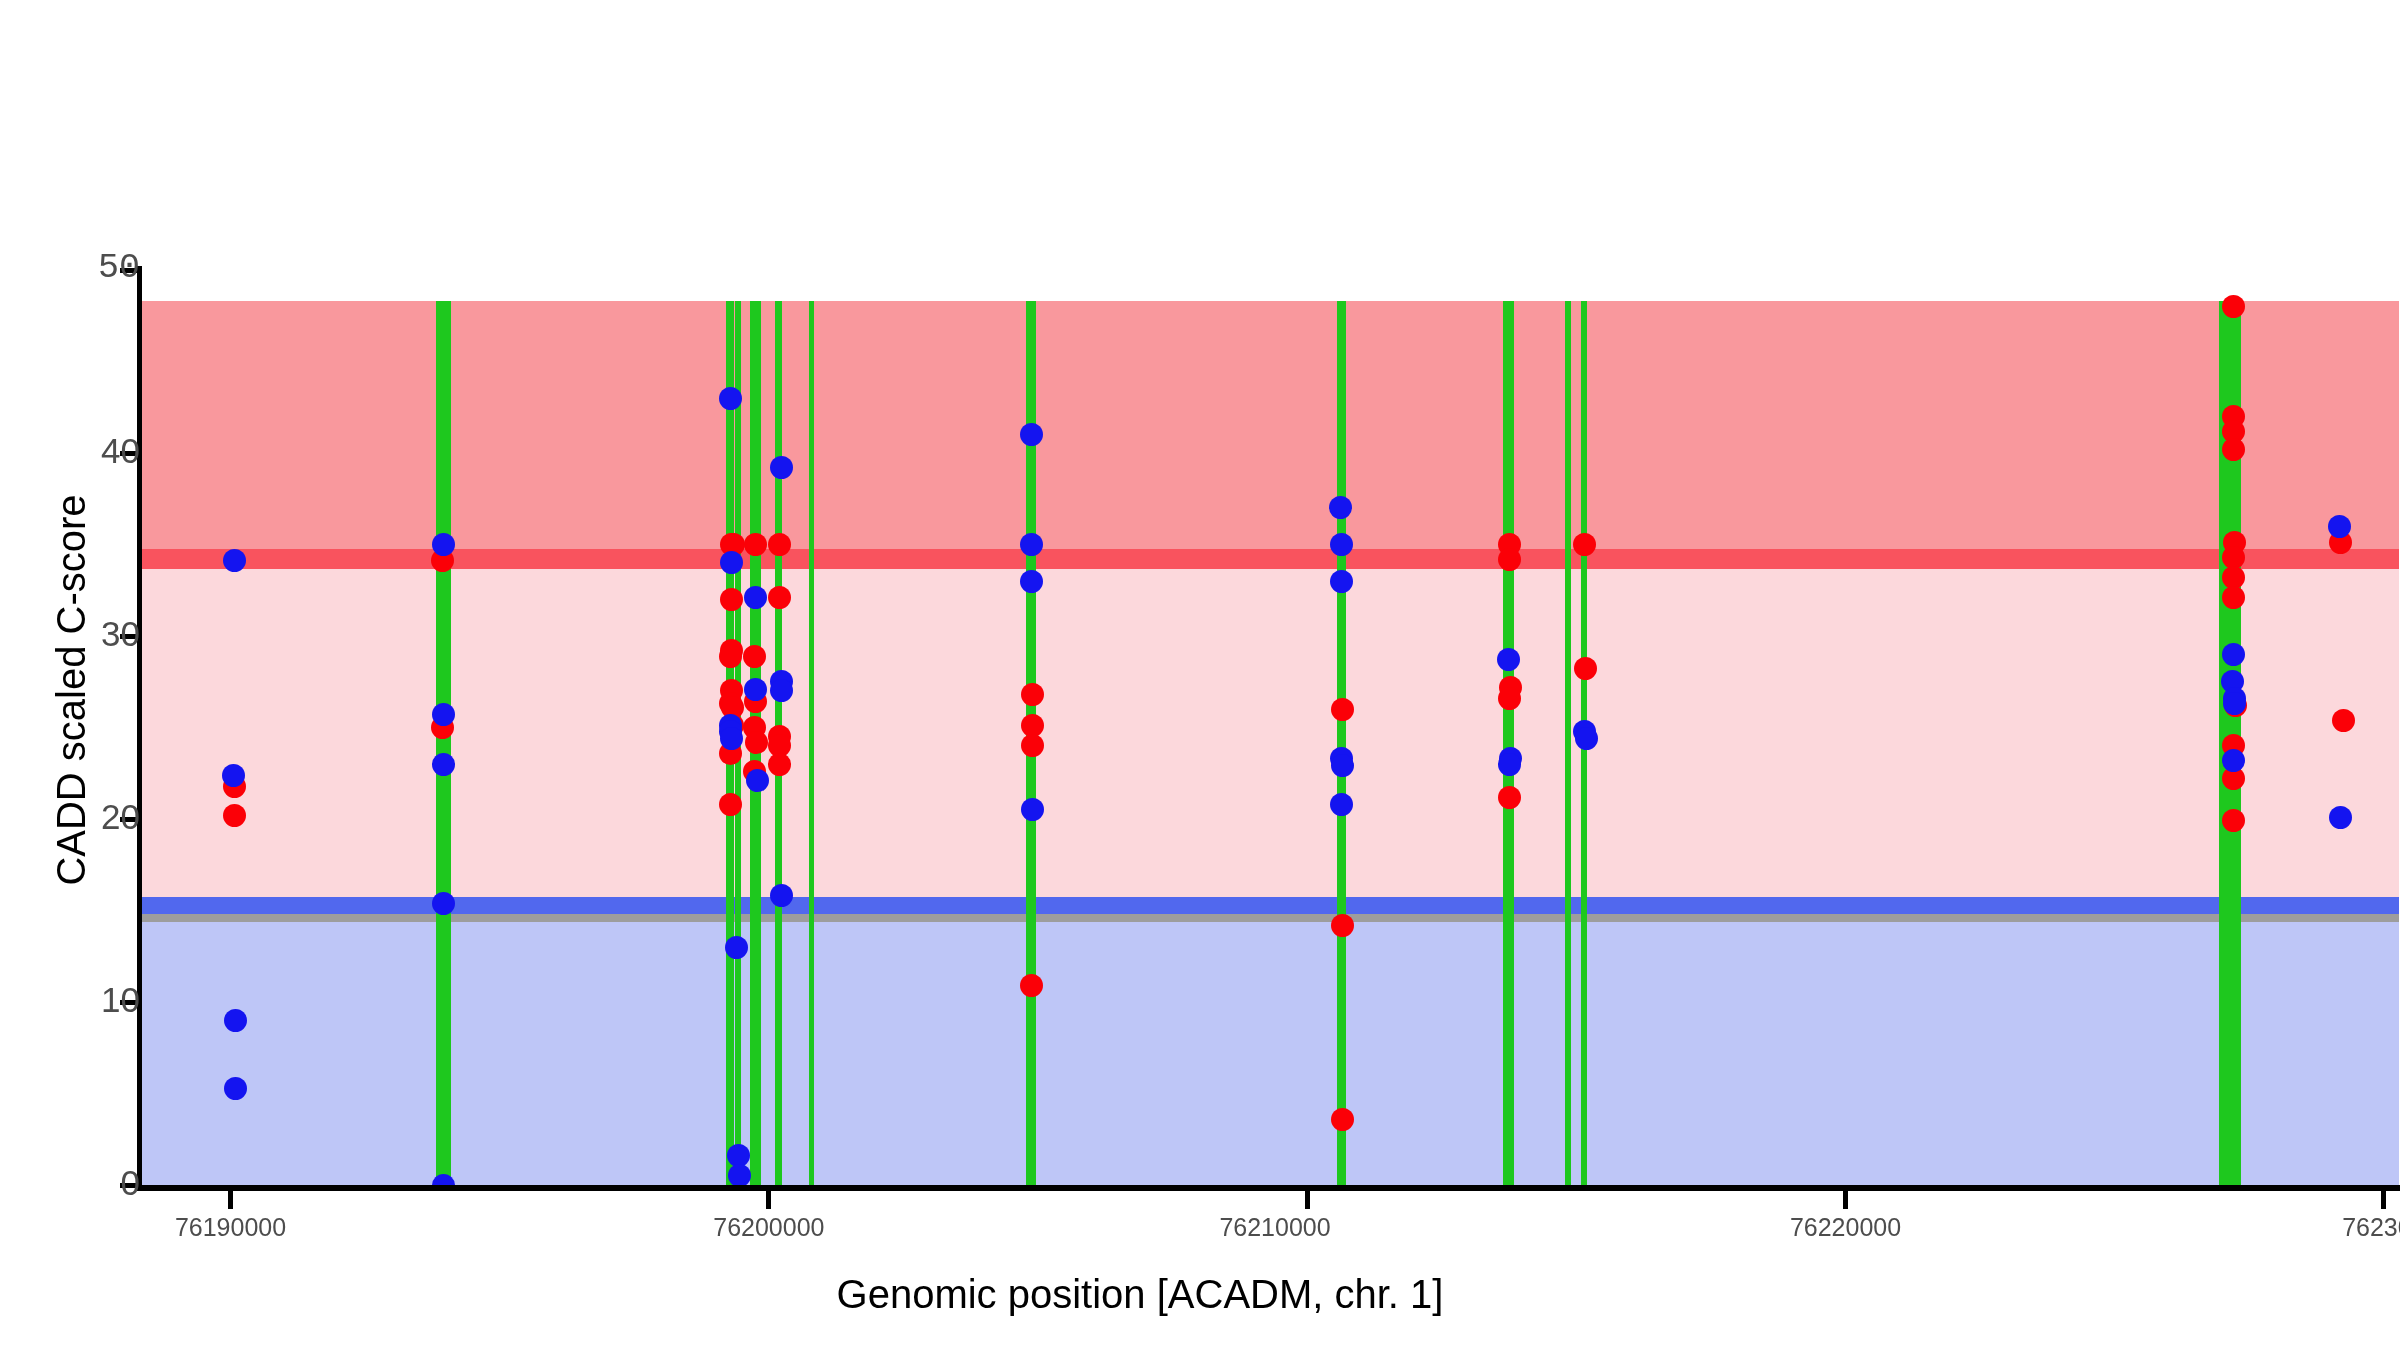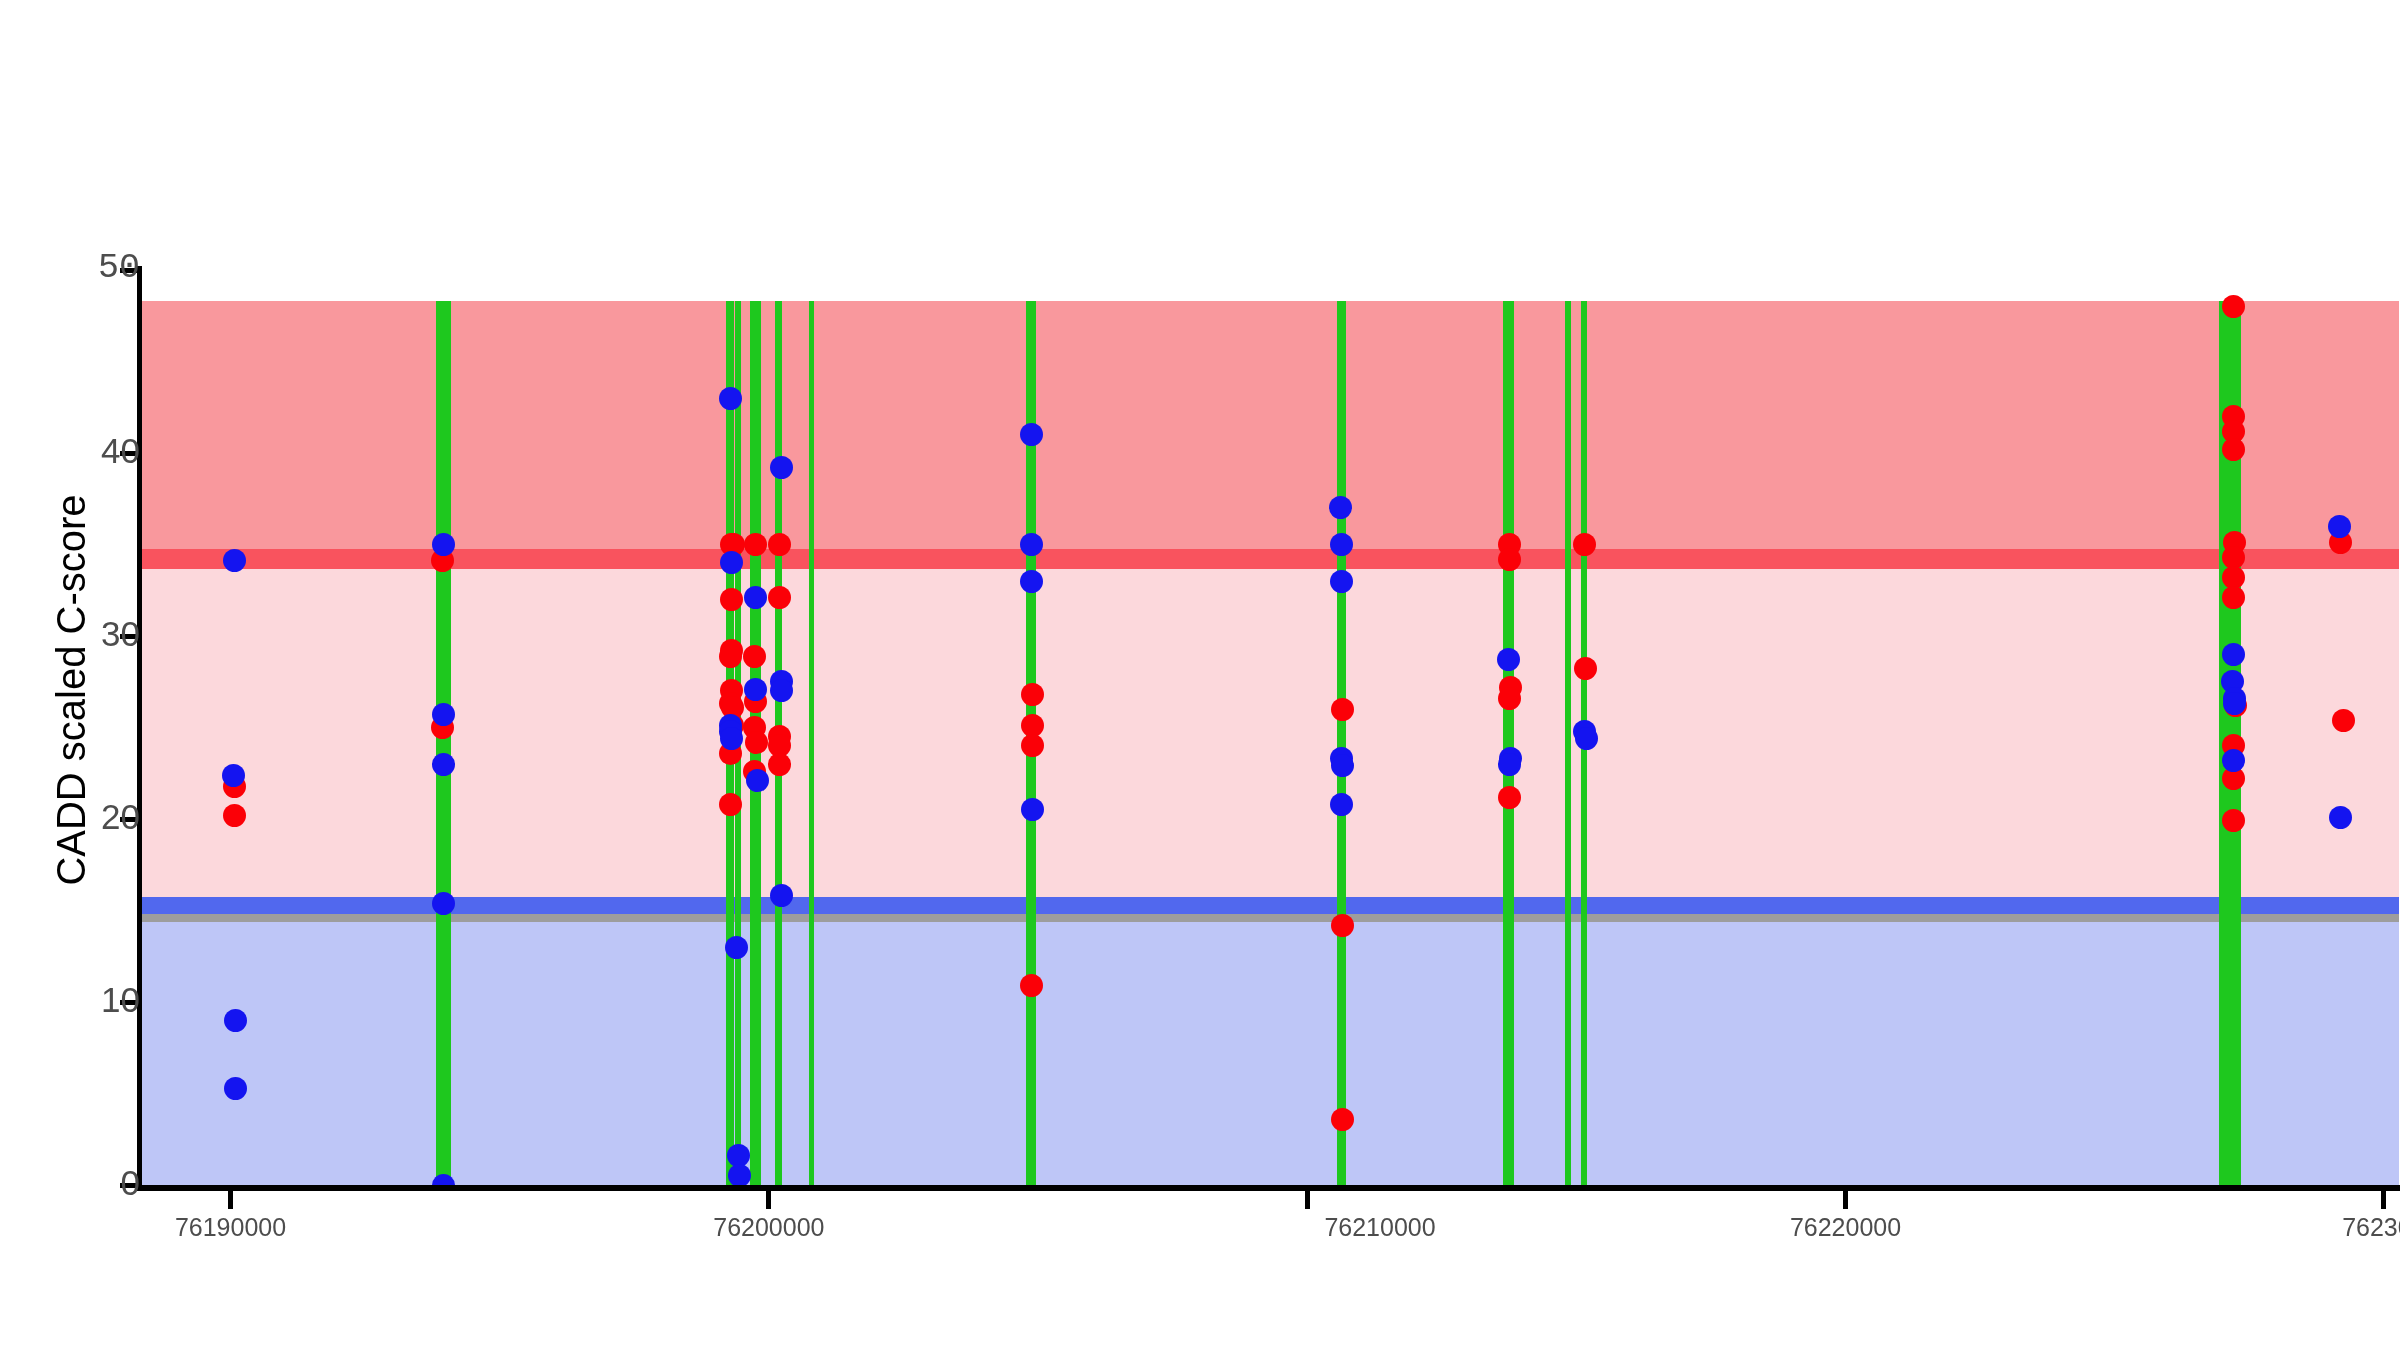--- a/index.html
+++ b/index.html
@@ -190,22 +190,23 @@
       <div class="ytick-label" style="top: 980px;">10</div>
       <div class="ytick" style="top: 1182.5px;"></div>
       <div class="ytick-label" style="top: 1163px;">0</div>
     </div>
   <div id="xticks">
       <div class="xtick" style="left: 228.017px;"></div>
       <div class="xtick-label" style="left: 230.517px; transform: translateX(-50%);">76190000</div>
       <div class="xtick" style="left: 766.35px;"></div>
       <div class="xtick-label" style="left: 768.85px; transform: translateX(-50%);">76200000</div>
       <div class="xtick" style="left: 1304.68px;"></div>
-      <div class="xtick-label" style="left: 1380px; transform: translateX(-50%);">76210000</div>
+      <div class="xtick-label" style="left: 1275px; transform: translateX(-50%);">76210000</div>
       <div class="xtick" style="left: 1843.02px;"></div>
       <div class="xtick-label" style="left: 1845.52px; transform: translateX(-50%);">76220000</div>
       <div class="xtick" style="left: 2381.35px;"></div>
       <div class="xtick-label" style="left: 2383.85px; transform: translateX(-50%);">762300</div>
     </div>
 
   <div id="ylabel">CADD scaled C-score</div>
+  <div id="xlabel">Genomic position [ACADM, chr. 1]</div>
 
 </div>
 
 </body></html>

